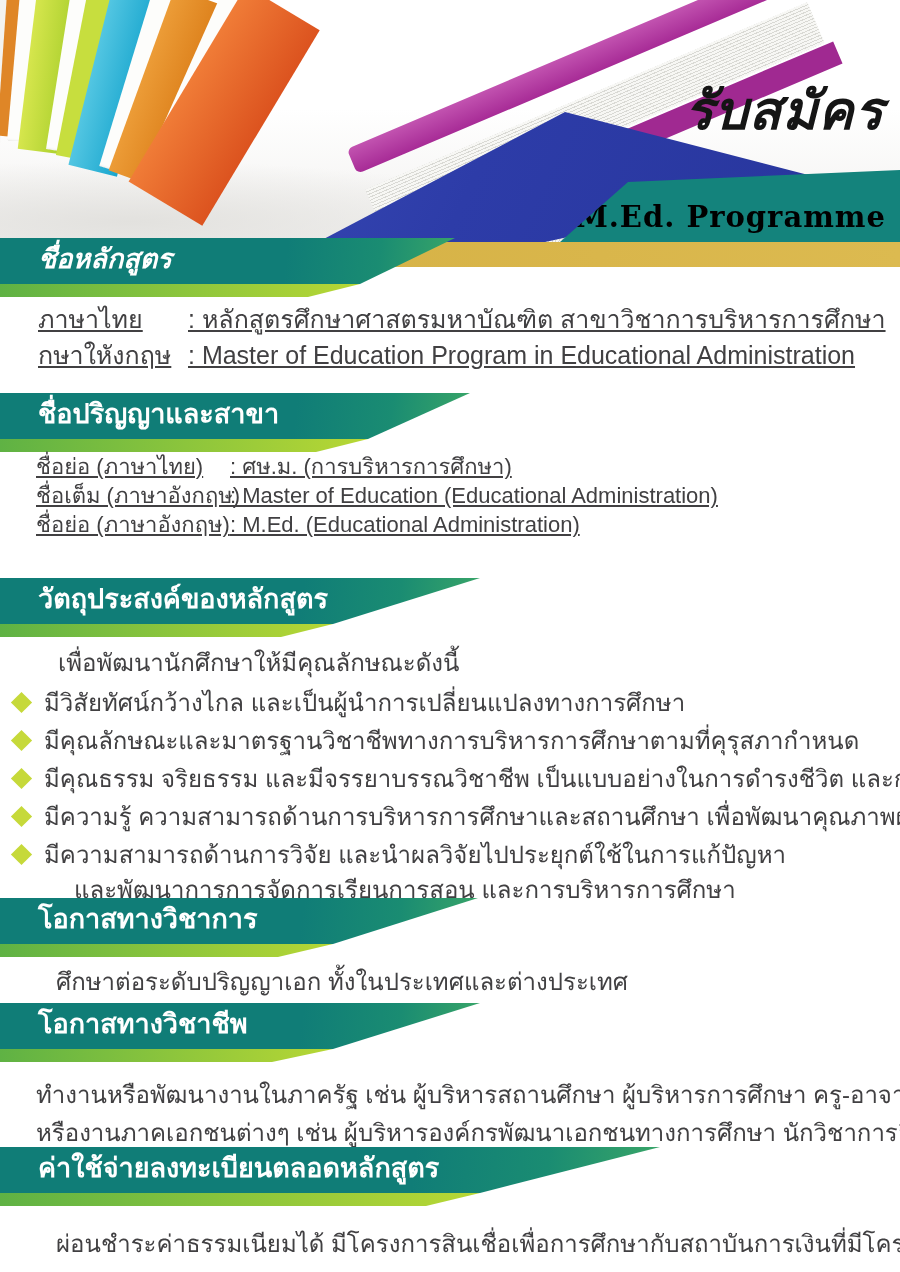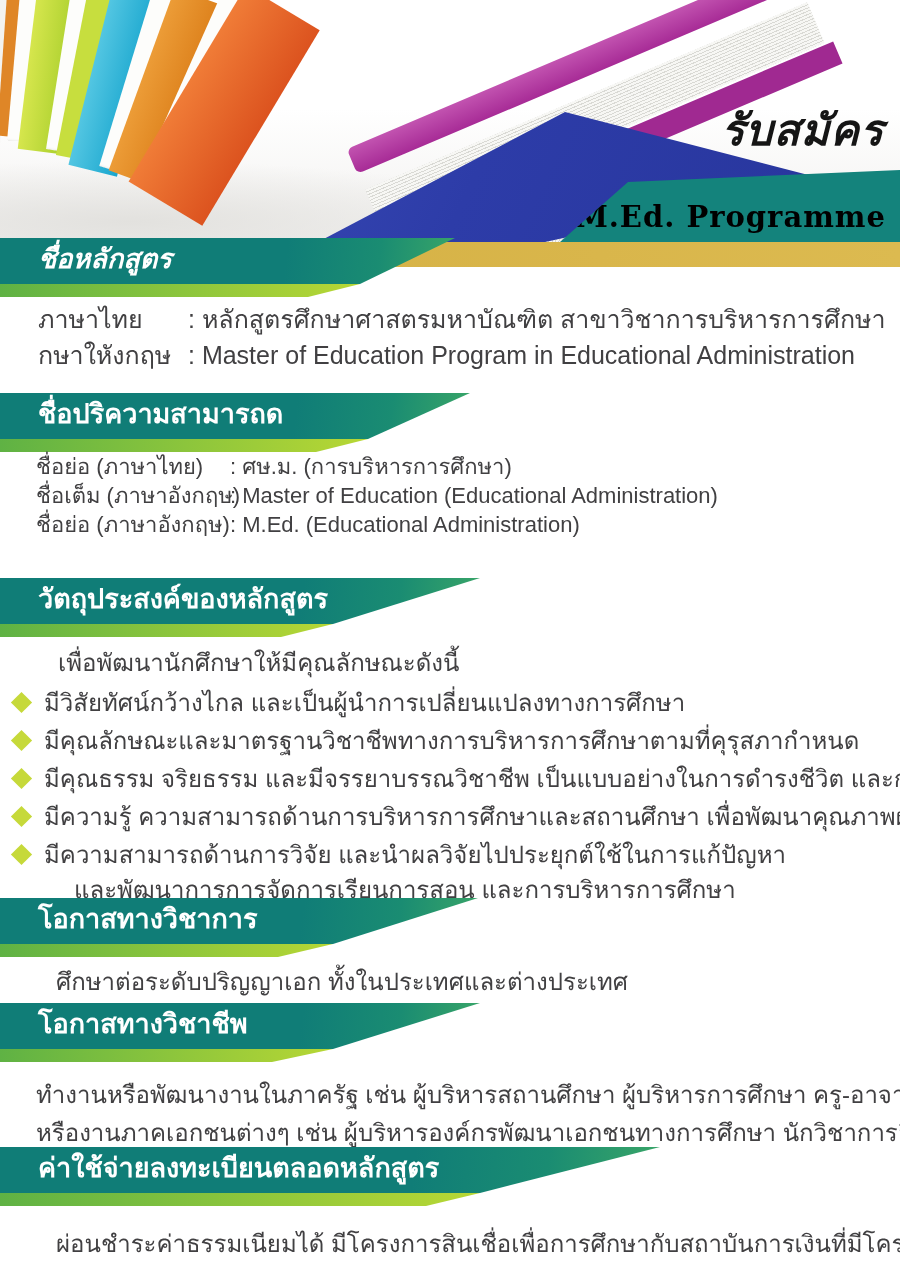--- a/index.html
+++ b/index.html
@@ -37,42 +37,42 @@
   .mg-pages{left:374px;top:188px;width:480px;height:44px;transform:rotate(-23deg);
        background:repeating-linear-gradient(0deg,#f7f7f4 0 2px,#d9d9d4 2px 3px);}
   .mg-bot{left:396px;top:228px;width:480px;height:24px;transform:rotate(-23deg);
        background:#a02991;border-radius:4px 0 0 4px;}
   .blue-book{position:absolute;left:0;top:0;width:900px;height:242px;
        clip-path:polygon(318px 242px,565px 112px,905px 200px,905px 242px);
        background:linear-gradient(115deg,#4356c1 0%,#2d3ca8 55%,#27359b 100%);}
   .blue-pages{position:absolute;left:0;top:0;width:900px;height:242px;
        clip-path:polygon(545px 242px,775px 192px,812px 204px,592px 242px);
        background:repeating-linear-gradient(115deg,#f6f6f3 0 2px,#d5d5d0 2px 3px);}
-  .recruit{position:absolute;right:16px;top:96px;width:320px;
-       font-size:43px;font-weight:bold;font-style:italic;color:#151515;
+  .recruit{position:absolute;right:16px;top:68px;width:320px;
+       font-size:53px;font-weight:bold;font-style:italic;color:#151515;
        text-align:right;letter-spacing:1px;}
   .med-banner{position:absolute;left:540px;top:168px;width:360px;height:74px;
        clip-path:polygon(88px 14px,360px 2px,360px 74px,20px 74px);
        background:#14837c;display:flex;align-items:flex-end;justify-content:flex-end;
        padding:0;box-sizing:border-box;}
   .med-banner span{display:block;margin:0 14px 8px 0;color:#000000;
        font-family:"DejaVu Serif", serif;font-weight:bold;font-size:29px;letter-spacing:1px;}
   .gold-band{position:absolute;left:0;top:242px;width:900px;height:25px;
        clip-path:polygon(225px 0,900px 0,900px 25px,210px 25px);
        background:linear-gradient(90deg,#d3ae41,#dcba50);}
   
   .banner{position:absolute;left:0;height:46px;
        background:linear-gradient(97deg,#107d77 0%,#107d77 62%,#1a8c72 82%,#36a369 97%);
        display:flex;align-items:center;box-sizing:border-box;padding:0 0 4px 38px;}
   .banner span{color:#ffffff;font-size:27px;font-weight:bold;line-height:1;}
   .stripe{position:absolute;left:0;height:13px;
        background:linear-gradient(90deg,#5fb244,#b9d834);}
   
   .rows{position:absolute;left:38px;}
-  .row{display:flex;white-space:nowrap;}
+  .row{display:flex;white-space:nowrap;text-decoration:underline;}
   .s1 .row{font-size:25px;line-height:36px;}
   .s1 .lbl{width:150px;flex:none;}
   .s2 .row{font-size:22px;line-height:29px;}
   .s2 .lbl{width:194px;flex:none;}
   .plain{position:absolute;white-space:nowrap;font-size:24px;line-height:36px;}
   .bullets{position:absolute;left:12px;top:683px;}
   .bullet-row{display:flex;align-items:center;height:38px;white-space:nowrap;font-size:24px;}
   .diamond{flex:none;width:15px;height:15px;background:#c6d93a;transform:rotate(45deg);
        margin:0 15px 0 2px;}
   .lines{position:absolute;left:36px;white-space:nowrap;font-size:24px;line-height:38px;}
@@ -117,21 +117,21 @@
       <span class="lbl">ภาษาไทย</span>
       <span class="val">: หลักสูตรศึกษาศาสตรมหาบัณฑิต สาขาวิชาการบริหารการศึกษา</span>
     </div>
     <div class="row">
       <span class="lbl">กษาใหังกฤษ</span>
       <span class="val">: Master of Education Program in Educational Administration</span>
     </div>
   </div>
 
   <div class="banner" style="top:393px;width:475px;clip-path:polygon(0 0,470px 0,368px 100%,0 100%);">
-    <span>ชื่อปริความสามารถด</span>
+    <span>ชื่อปริญญาและสาขา</span>
   </div>
   <div class="stripe" style="top:439px;width:372px;clip-path:polygon(0 0,368px 0,316px 100%,0 100%);"></div>
   <div class="rows s2" style="top:452px;left:36px;">
     <div class="row">
       <span class="lbl">ชื่อย่อ (ภาษาไทย)</span>
       <span class="val">: ศษ.ม. (การบริหารการศึกษา)</span>
     </div>
     <div class="row">
       <span class="lbl">ชื่อเต็ม (ภาษาอังกฤษ)</span>
       <span class="val">: Master of Education (Educational Administration)</span>

